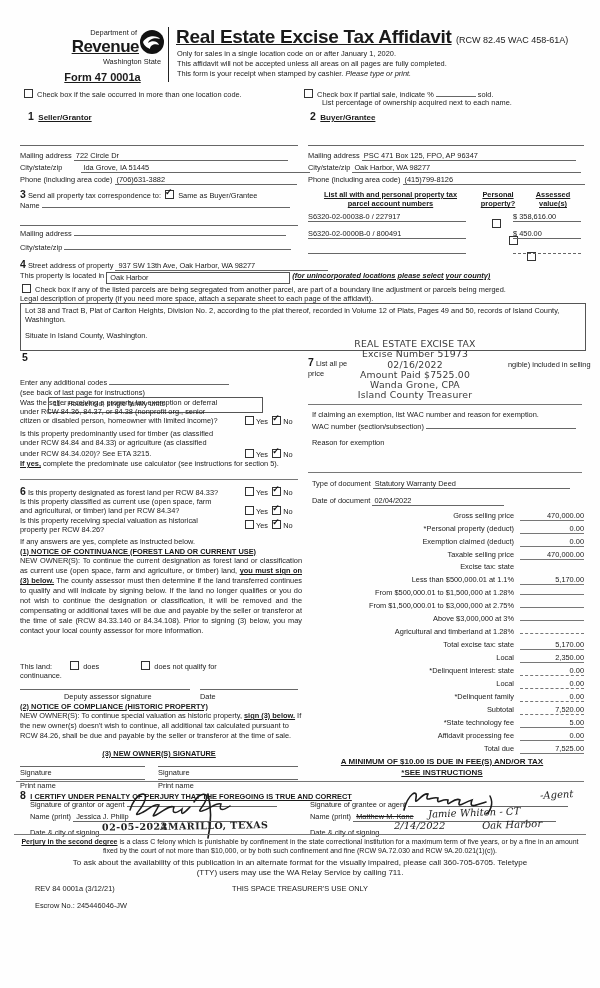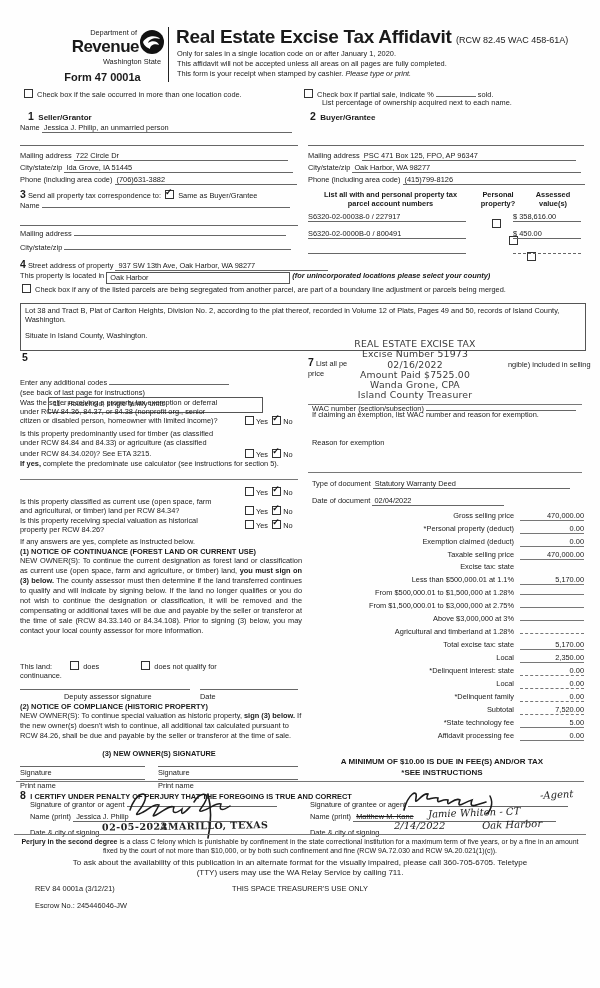--- a/index.html
+++ b/index.html
@@ -2,21 +2,21 @@
 <html><head>
 <meta charset="utf-8">
 <style>
   html,body{margin:0;padding:0;background:#e8e8e8;}
   #page{position:relative;width:600px;height:988px;background:#fefefe;margin:0 auto;
         font-family:"Liberation Sans",sans-serif;color:#1a1a1a;overflow:hidden;}
   .abs{position:absolute;}
   .t7{font-size:7.4px;line-height:1.25;}
   .t8{font-size:8px;line-height:1.25;}
   .t9{font-size:9px;}
-  .b{font-weight:bold;}
+  .b{font-weight:bold;text-decoration:underline;}
   .i{font-style:italic;}
   .secnum{font-size:10.5px;font-weight:bold;}
   .ul{display:inline-block;border-bottom:1px solid #666;vertical-align:baseline;}
   .hr{position:absolute;border-top:1px solid #777;height:0;}
   .cb{display:inline-block;width:7px;height:7px;border:1px solid #333;background:#fff;
       vertical-align:-1px;position:relative;margin:0 2px;}
   .cb.checked::after{content:"✓";position:absolute;left:-1px;top:-4px;font-size:9px;font-weight:bold;color:#111;}
   .yn{white-space:nowrap;font-size:7.4px;}
   .box{border:1px solid #555;}
   .stamp{font-family:"DejaVu Sans",sans-serif;color:#3a3a3a;text-align:center;
@@ -80,32 +80,28 @@
   <div class="abs" style="left:28px;top:106px;">
     <span class="secnum">1</span>
     <span class="t8 b">Seller/Grantor</span>
   </div>
   <div class="abs" style="left:310px;top:106px;">
     <span class="secnum">2</span>
     <span class="t8 b">Buyer/Grantee</span>
   </div>
 
   
-  <div class="abs t7" style="left:20px;top:123px;">
-    <span>Name</span>
-    <span class="ul" style="width:248px;padding-left:2px;">Jessica J. Philip, an unmarried person</span>
-  </div>
   <div class="abs ul" style="left:20px;top:136px;width:278px;height:9px;"></div>
   <div class="abs t7" style="left:20px;top:151px;">
     <span>Mailing address</span>
     <span class="ul" style="width:212px;padding-left:2px;">722 Circle Dr</span>
   </div>
   <div class="abs t7" style="left:20px;top:163px;">
     <span>City/state/zip</span>
-    <span class="ul" style="width:227px;padding-left:2px;">Ida Grove, IA 51445</span>
+    <span class="ul" style="width:227px;padding-left:2px;margin-left:17px;">Ida Grove, IA 51445</span>
   </div>
   <div class="abs t7" style="left:20px;top:175px;">
     <span>Phone (including area code)</span>
     <span class="ul" style="width:180px;padding-left:2px;">(706)631-3882</span>
   </div>
 
   
   <div class="abs ul" style="left:308px;top:136px;width:276px;height:9px;"></div>
   <div class="abs t7" style="left:308px;top:151px;">
     <span>Mailing address</span>
@@ -183,20 +179,21 @@
   </div>
   <div class="abs t7" style="left:20px;top:271px;">
     <span>This property is located in</span>
     <span class="box" style="display:inline-block;width:176px;height:10px;padding:0 3px;vertical-align:-2px;">Oak Harbor</span>
     <span class="b i">(for unincorporated locations please select your county)</span>
   </div>
   <div class="abs t7" style="left:20px;top:284px;width:565px;">
     <span class="cb"></span>
     <span>Check box if any of the listed parcels are being segregated from another parcel, are part of a boundary line adjustment or parcels being merged.</span>
   </div>
+  <div class="abs t7" style="left:20px;top:294px;">Legal description of property (if you need more space, attach a separate sheet to each page of the affidavit).</div>
   <div class="abs box t7" style="left:20px;top:303px;width:556px;height:42px;padding:2px 4px;">
     <div>Lot 38 and Tract B, Plat of Carlton Heights, Division No. 2, according to the plat thereof, recorded in Volume 12 of Plats, Pages 49 and 50, records of Island County, Washington.</div>
     <div style="margin-top:6px;">Situate in Island County, Washington.</div>
   </div>
 
   
   <div class="abs stamp" style="left:325px;top:339px;width:180px;">
     <div><span class="s1">REAL ESTATE EXCISE TAX</span></div>
     <div>Excise Number 51973</div>
     <div>02/16/2022</div>
@@ -238,37 +235,41 @@
   
   <div class="abs t7" style="left:308px;top:356px;">
     <span class="secnum">7</span>
     <span>List all pe</span>
   </div>
   <div class="abs t7" style="left:508px;top:360px;">ngible) included in selling</div>
   <div class="abs t7" style="left:308px;top:369px;">price</div>
 
   <div class="hr" style="left:308px;top:404px;width:274px;"></div>
   <div class="abs t7" style="left:312px;top:410px;">If claiming an exemption, list WAC number and reason for exemption.</div>
-  <div class="abs t7" style="left:312px;top:404px;">
+  <div class="abs t7" style="left:312px;top:422px;">
     <span>WAC number (section/subsection)</span>
     <span class="ul" style="width:150px;"></span>
   </div>
   <div class="abs t7" style="left:312px;top:438px;">Reason for exemption</div>
 
   <div class="hr" style="left:308px;top:472px;width:274px;"></div>
   <div class="abs t7" style="left:312px;top:479px;">
     <span>Type of document</span>
     <span class="ul" style="width:195px;padding-left:2px;">Statutory Warranty Deed</span>
   </div>
   <div class="abs t7" style="left:312px;top:496px;">
     <span>Date of document</span>
     <span class="ul" style="width:130px;padding-left:2px;">02/04/2022</span>
   </div>
 
   
+  <div class="abs t7" style="left:20px;top:485px;">
+    <span class="secnum">6</span>
+    <span>Is this property designated as forest land per RCW 84.33?</span>
+  </div>
   <div class="abs yn" style="left:243px;top:487px;">
     <span class="cb"></span><span>Yes</span>
     <span class="cb checked"></span><span>No</span>
   </div>
 
   <div class="abs t7" style="left:20px;top:497px;">Is this property classified as current use (open space, farm</div>
   <div class="abs t7" style="left:20px;top:506px;">and agricultural, or timber) land per RCW 84.34?</div>
   <div class="abs yn" style="left:243px;top:506px;">
     <span class="cb"></span><span>Yes</span>
     <span class="cb checked"></span><span>No</span>
@@ -381,20 +382,24 @@
       <span class="tval" style="border-bottom-style:dashed;">7,520.00</span>
     </div>
   <div class="taxrow" style="top:718px;">
       <span class="tlab">*State technology fee</span>
       <span class="tval">5.00</span>
     </div>
   <div class="taxrow" style="top:731px;">
       <span class="tlab">Affidavit processing fee</span>
       <span class="tval">0.00</span>
     </div>
+  <div class="taxrow" style="top:744px;">
+      <span class="tlab">Total due</span>
+      <span class="tval">7,525.00</span>
+    </div>
 
   <div class="abs t8 b ctr" style="left:300px;top:757px;width:284px;">A MINIMUM OF $10.00 IS DUE IN FEE(S) AND/OR TAX</div>
   <div class="abs t8 b ctr" style="left:300px;top:768px;width:284px;">*SEE INSTRUCTIONS</div>
 
   
   <div class="hr" style="left:16px;top:781px;width:568px;"></div>
   <div class="abs" style="left:20px;top:785px;">
     <span class="secnum">8</span>
     <span class="t7 b">I CERTIFY UNDER PENALTY OF PERJURY THAT THE FOREGOING IS TRUE AND CORRECT</span>
   </div>

